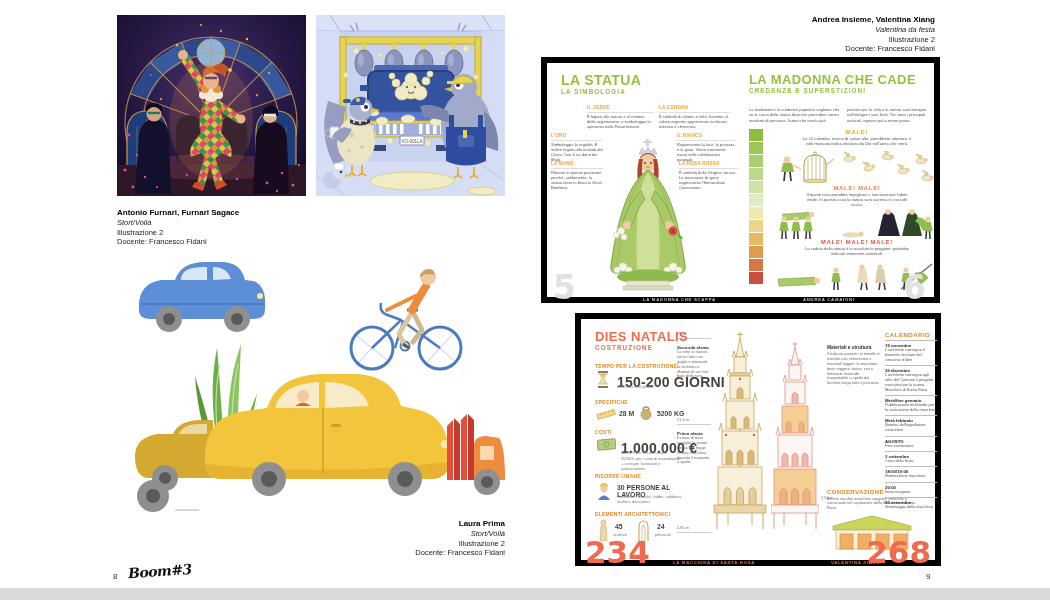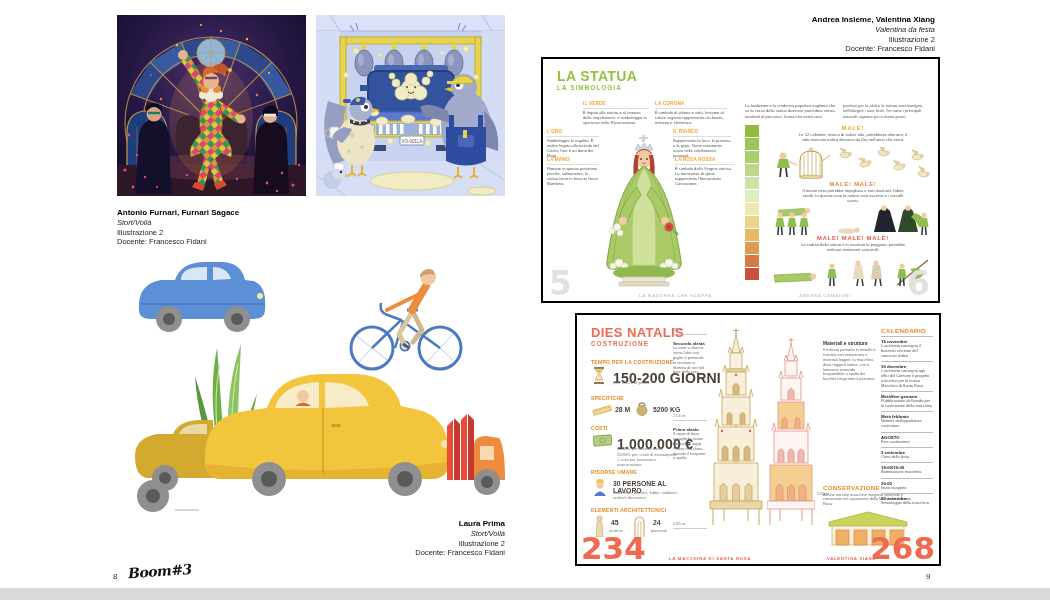--- a/index.html
+++ b/index.html
@@ -6,21 +6,21 @@
   html,body{background:#fff}
   #canvas{position:relative;width:1050px;height:600px;background:#fff;overflow:hidden;
           font-family:"Liberation Sans",sans-serif;color:#222}
   .abs{position:absolute}
   
   .credit{font-size:7.5px;line-height:1.28;color:#222}
   .credit .name{font-weight:bold;font-size:8px;color:#000}
   .credit .work{font-style:italic}
   .ra{text-align:right}
   
-  .panel{position:absolute;background:#fff;border:2px solid #000000}
+  .panel{position:absolute;background:#fff;border:6px solid #000000}
   .gtitle{color:#94c23d;font-weight:bold;letter-spacing:.4px;line-height:1.05}
   .gsub{color:#94c23d;font-weight:bold;font-size:6.3px;letter-spacing:1.1px}
   .lbl{line-height:1.2}
   .lbl-name{color:#f7a128;font-weight:bold;font-size:4.6px;letter-spacing:.2px}
   .lbl-text{font-size:4.1px;color:#555;line-height:1.28;border-top:1px solid #ddd;padding-top:1px;margin-top:1px}
   .tiny{font-size:4.1px;color:#555;line-height:1.3}
   .o-head{font-weight:bold;font-size:5.8px;letter-spacing:.8px;text-align:center}
   .o-text{font-size:4.1px;color:#555;line-height:1.28;text-align:center;margin:1px auto 0;width:112px}
   .swatch{width:14px;height:12px;margin-bottom:1px}
   .foliobig{font-size:33px;font-weight:bold;color:#e1e1e1;line-height:1;font-family:"DejaVu Sans",sans-serif}
@@ -450,20 +450,24 @@
           <circle cx="64" cy="131" r="3"></circle>
       </g>
       <circle cx="70" cy="92" r="4.5" fill="#d94f43"></circle>
         <circle cx="70" cy="92" r="2" fill="#b83a32"></circle>
       <path d="M74,95 q5,1 6,5 q-5,0 -6,-5 z" fill="#6fae44"></path>
       <ellipse cx="45" cy="138" rx="31" ry="7" fill="#8fb84e"></ellipse>
       <rect x="24" y="142" width="42" height="5" fill="#eae4d2" stroke="#c9c2a8" stroke-width=".6"></rect>
       <rect x="20" y="147" width="50" height="4" fill="#dfd8c2" stroke="#c9c2a8" stroke-width=".6"></rect>
     </svg>
 
+    <div class="abs" style="left:202px;top:10px">
+      <div class="gtitle" style="font-size:13px">LA MADONNA CHE CADE</div>
+      <div class="gsub">CREDENZE E SUPERSTIZIONI</div>
+    </div>
     <div class="abs tiny" style="left:202px;top:44px;width:92px">La tradizione e la credenza popolare vogliono che se la corsa della statua dovesse procedere senza incidenti di percorso, l'anno che verrà sarà</div>
     <div class="abs tiny" style="left:300px;top:44px;width:92px">positivo per la città e la natura sarà benigna nell'elargire i suoi frutti. Tre sono i principali ostacoli, ognuno più o meno grave.</div>
 
     <div class="abs" style="left:202px;top:66px">
         <div class="swatch" style="background: rgb(143, 190, 63);"></div>
         <div class="swatch" style="background: rgb(156, 198, 85);"></div>
         <div class="swatch" style="background: rgb(172, 207, 110);"></div>
         <div class="swatch" style="background: rgb(188, 216, 136);"></div>
         <div class="swatch" style="background: rgb(205, 226, 164);"></div>
         <div class="swatch" style="background: rgb(223, 236, 194);"></div>

